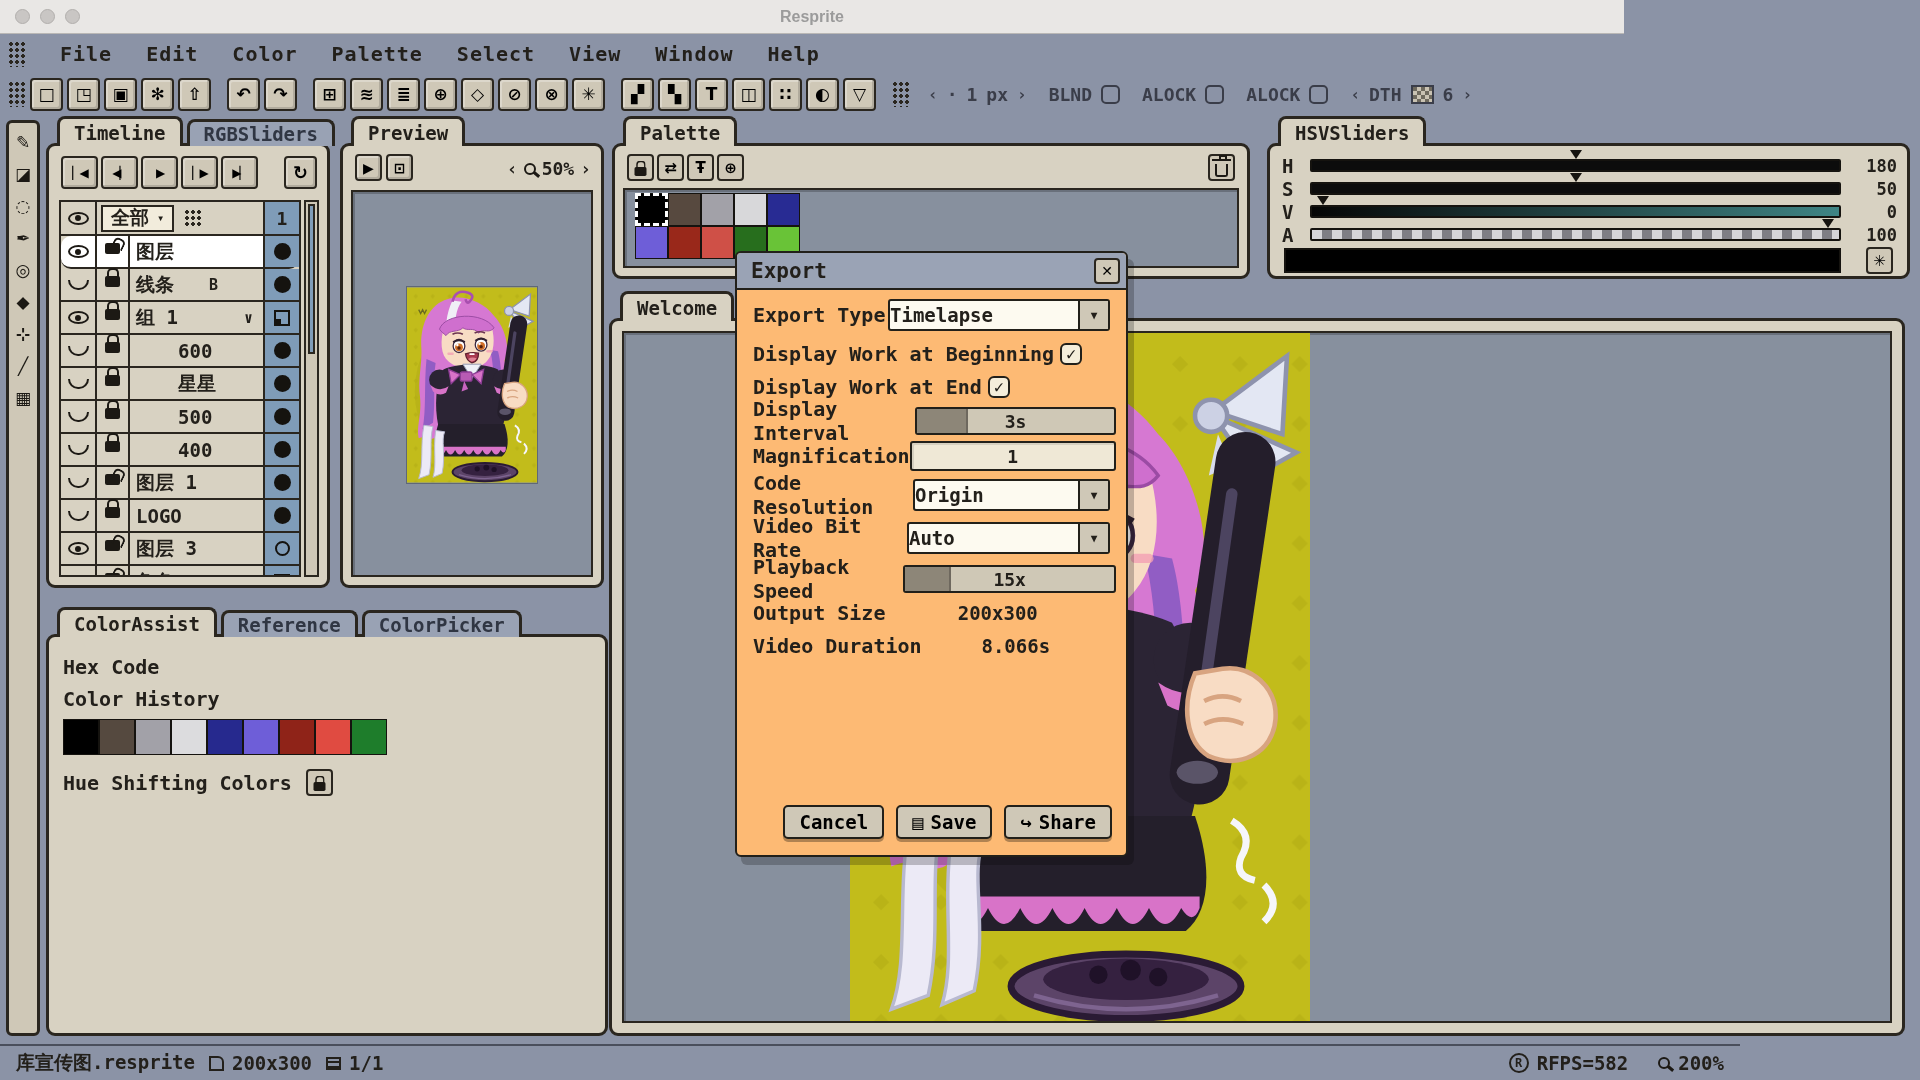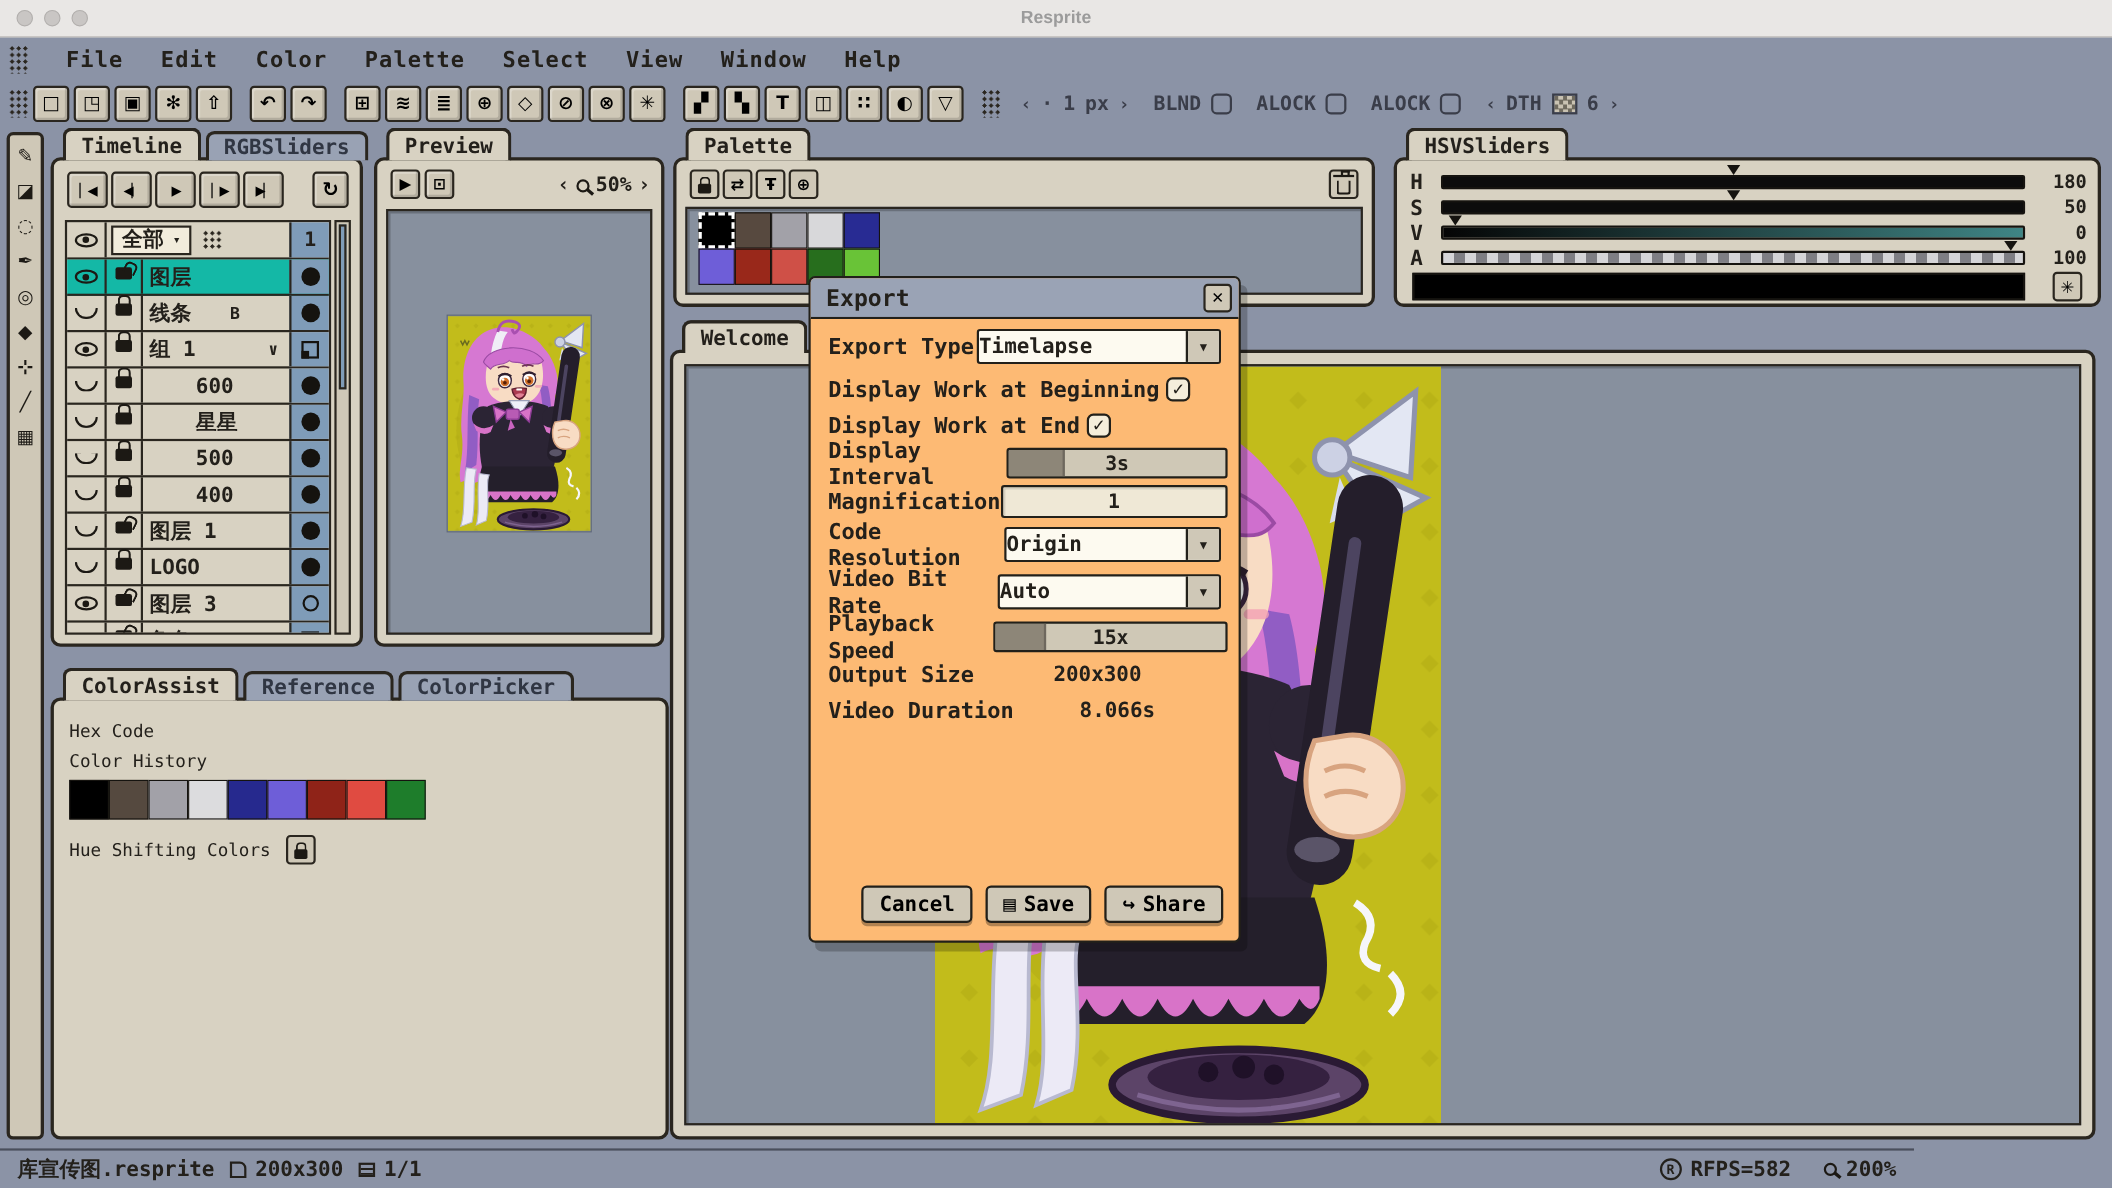--- a/index.html
+++ b/index.html
@@ -1,20 +1,20 @@
 <!DOCTYPE html>
 <html><head>
 <meta charset="utf-8">
 <style>
   * { margin:0; padding:0; box-sizing:border-box; }
   html,body { width:1920px; height:1080px; overflow:hidden; }
   body { background:#8b93a6; font-family:"DejaVu Sans Mono", monospace; color:#23201b; position:relative; }
 
   
-  .titlebar { position:absolute; left:0; top:0; width:1920px; height:34px; background:#e9e7e5; border-bottom:1px solid #b9b7b5; display:flex; align-items:center; }
+  .titlebar { position:absolute; left:0; top:0; width:1624px; height:34px; background:#e9e7e5; border-bottom:1px solid #b9b7b5; display:flex; align-items:center; }
   .lights { display:flex; gap:10px; margin-left:15px; }
   .light { width:15px; height:15px; border-radius:50%; background:#c9c6c4; border:1px solid #b2afad; }
   .wtitle { position:absolute; left:0; right:0; text-align:center; font-family:"Liberation Sans", sans-serif; font-weight:bold; color:#9b9b9b; font-size:16px; }
 
   .menubar { position:absolute; left:0; top:35px; width:1920px; height:38px; display:flex; align-items:center; gap:34px; padding-left:8px; }
   .menu-item { font-weight:bold; font-size:20px; letter-spacing:1px; }
   .handle { width:18px; height:26px; background:radial-gradient(#2a261f 1.7px, transparent 1.9px) 0 0/6px 6px; flex:none; }
 
   .toolbar { position:absolute; left:0; top:73px; width:1920px; height:42px; display:flex; align-items:center; gap:4px; padding-left:8px; }
   .tbtn { width:33px; height:33px; flex:none; background:#cfc8b7; border:2.5px solid #2a261f; border-radius:4px; display:flex; align-items:center; justify-content:center; font-family:"DejaVu Sans", sans-serif; font-size:17px; font-weight:bold; box-shadow:inset -2px -2px 0 rgba(0,0,0,.14), inset 2px 2px 0 rgba(255,255,255,.28); }
@@ -62,21 +62,21 @@
   
   #timeline { left:46px; top:143px; width:284px; height:445px; }
   .play-row { position:absolute; left:12px; top:10px; display:flex; gap:3px; }
   .pbtn { width:37px; height:33px; font-size:12px; letter-spacing:-2px; }
   .loopbtn { position:absolute; right:10px; top:10px; width:33px; height:33px; font-size:18px; }
   .ltable { position:absolute; left:10px; top:54px; right:26px; bottom:8px; border:2.5px solid #2a261f; overflow:hidden; background:#d8d2c2; }
   .lscroll { position:absolute; right:8px; top:54px; bottom:8px; width:15px; border:2.5px solid #2a261f; background:#cfc8b7; }
   .lthumb { margin:2px; height:150px; background:#7f9cb8; border:2px solid #2a261f; }
   .lhead, .lrow { display:flex; align-items:center; height:34px; border-bottom:2px solid #2a261f; }
   .lrow { height:33px; }
-  .lrow[data-sel="1"] { background:#14b8a6; }
+  .lrow[data-sel="1"] { background:#ffffff;border-radius:10px; }
   .cell-eye { width:36px; display:flex; justify-content:center; align-items:center; align-self:stretch; border-right:2px solid #2a261f; flex:none; }
   .cell-lock { width:33px; display:flex; justify-content:center; align-items:flex-start; align-self:stretch; border-right:2px solid #2a261f; flex:none; }
   .cell-name { flex:1; display:flex; align-items:center; padding:0 6px; font-weight:bold; font-size:19px; overflow:hidden; white-space:nowrap; align-self:stretch; }
   .lrow[data-indent="1"] .cell-name { padding-left:48px; }
   .cell-dot { width:36px; background:#7f9cb8; border-left:2px solid #2a261f; display:flex; align-items:center; justify-content:center; align-self:stretch; flex:none; }
   .dot[data-dot="filled"] { width:17px; height:17px; background:#15130f; border-radius:50%; }
   .dot[data-dot="hollow"] { width:15px; height:15px; border:2.5px solid #15130f; border-radius:50%; }
   .dot[data-dot="group"]  { width:16px; height:16px; border:2.5px solid #15130f; position:relative; }
   .dot[data-dot="group"]::after { content:""; position:absolute; left:-2.5px; bottom:-2.5px; width:7px; height:7px; background:#15130f; }
   .badge { margin-left:auto; font-size:15px; font-weight:bold; }
@@ -118,21 +118,21 @@
   .pick-btn { position:absolute; right:14px; top:101px; width:27px; height:27px; font-size:15px; }
 
   
   #canvasPanel { left:609px; top:318px; width:1296px; height:718px; }
   .cv-inner { position:absolute; left:10px; top:10px; right:10px; bottom:10px; overflow:hidden; }
   .art-canvas { position:absolute; left:226px; top:0px; }
 
   
   #colorassist { left:46px; top:634px; width:562px; height:402px; }
   .ca-body { position:absolute; left:14px; top:10px; right:14px; }
-  .ca-label { font-weight:normal; font-size:16px; margin-top:8px; }
+  .ca-label { font-weight:bold; font-size:20px; margin-top:8px; }
   .hex-row { display:flex; align-items:center; gap:6px; margin-top:4px; }
   .hex-val { font-weight:bold; font-size:20px; }
   .mini-btn { width:27px; height:27px; margin-left:4px; }
   .history { display:flex; margin-top:8px; }
   .hsw { width:36px; height:36px; border:1.5px solid #15130f; }
   .hue-row { display:flex; align-items:center; gap:10px; margin-top:14px; }
 
   
   #exportDlg { position:absolute; left:735px; top:251px; width:393px; height:606px; background:#fdba74; border:2.5px solid #22201a; border-radius:6px; z-index:50; box-shadow:6px 8px 0 rgba(0,0,0,.22); }
   .dlg-title { height:37px; background:#9aa3b5; border-bottom:2.5px solid #22201a; border-radius:4px 4px 0 0; display:flex; align-items:center; padding:0 6px 0 14px; font-weight:bold; font-size:21px; }

